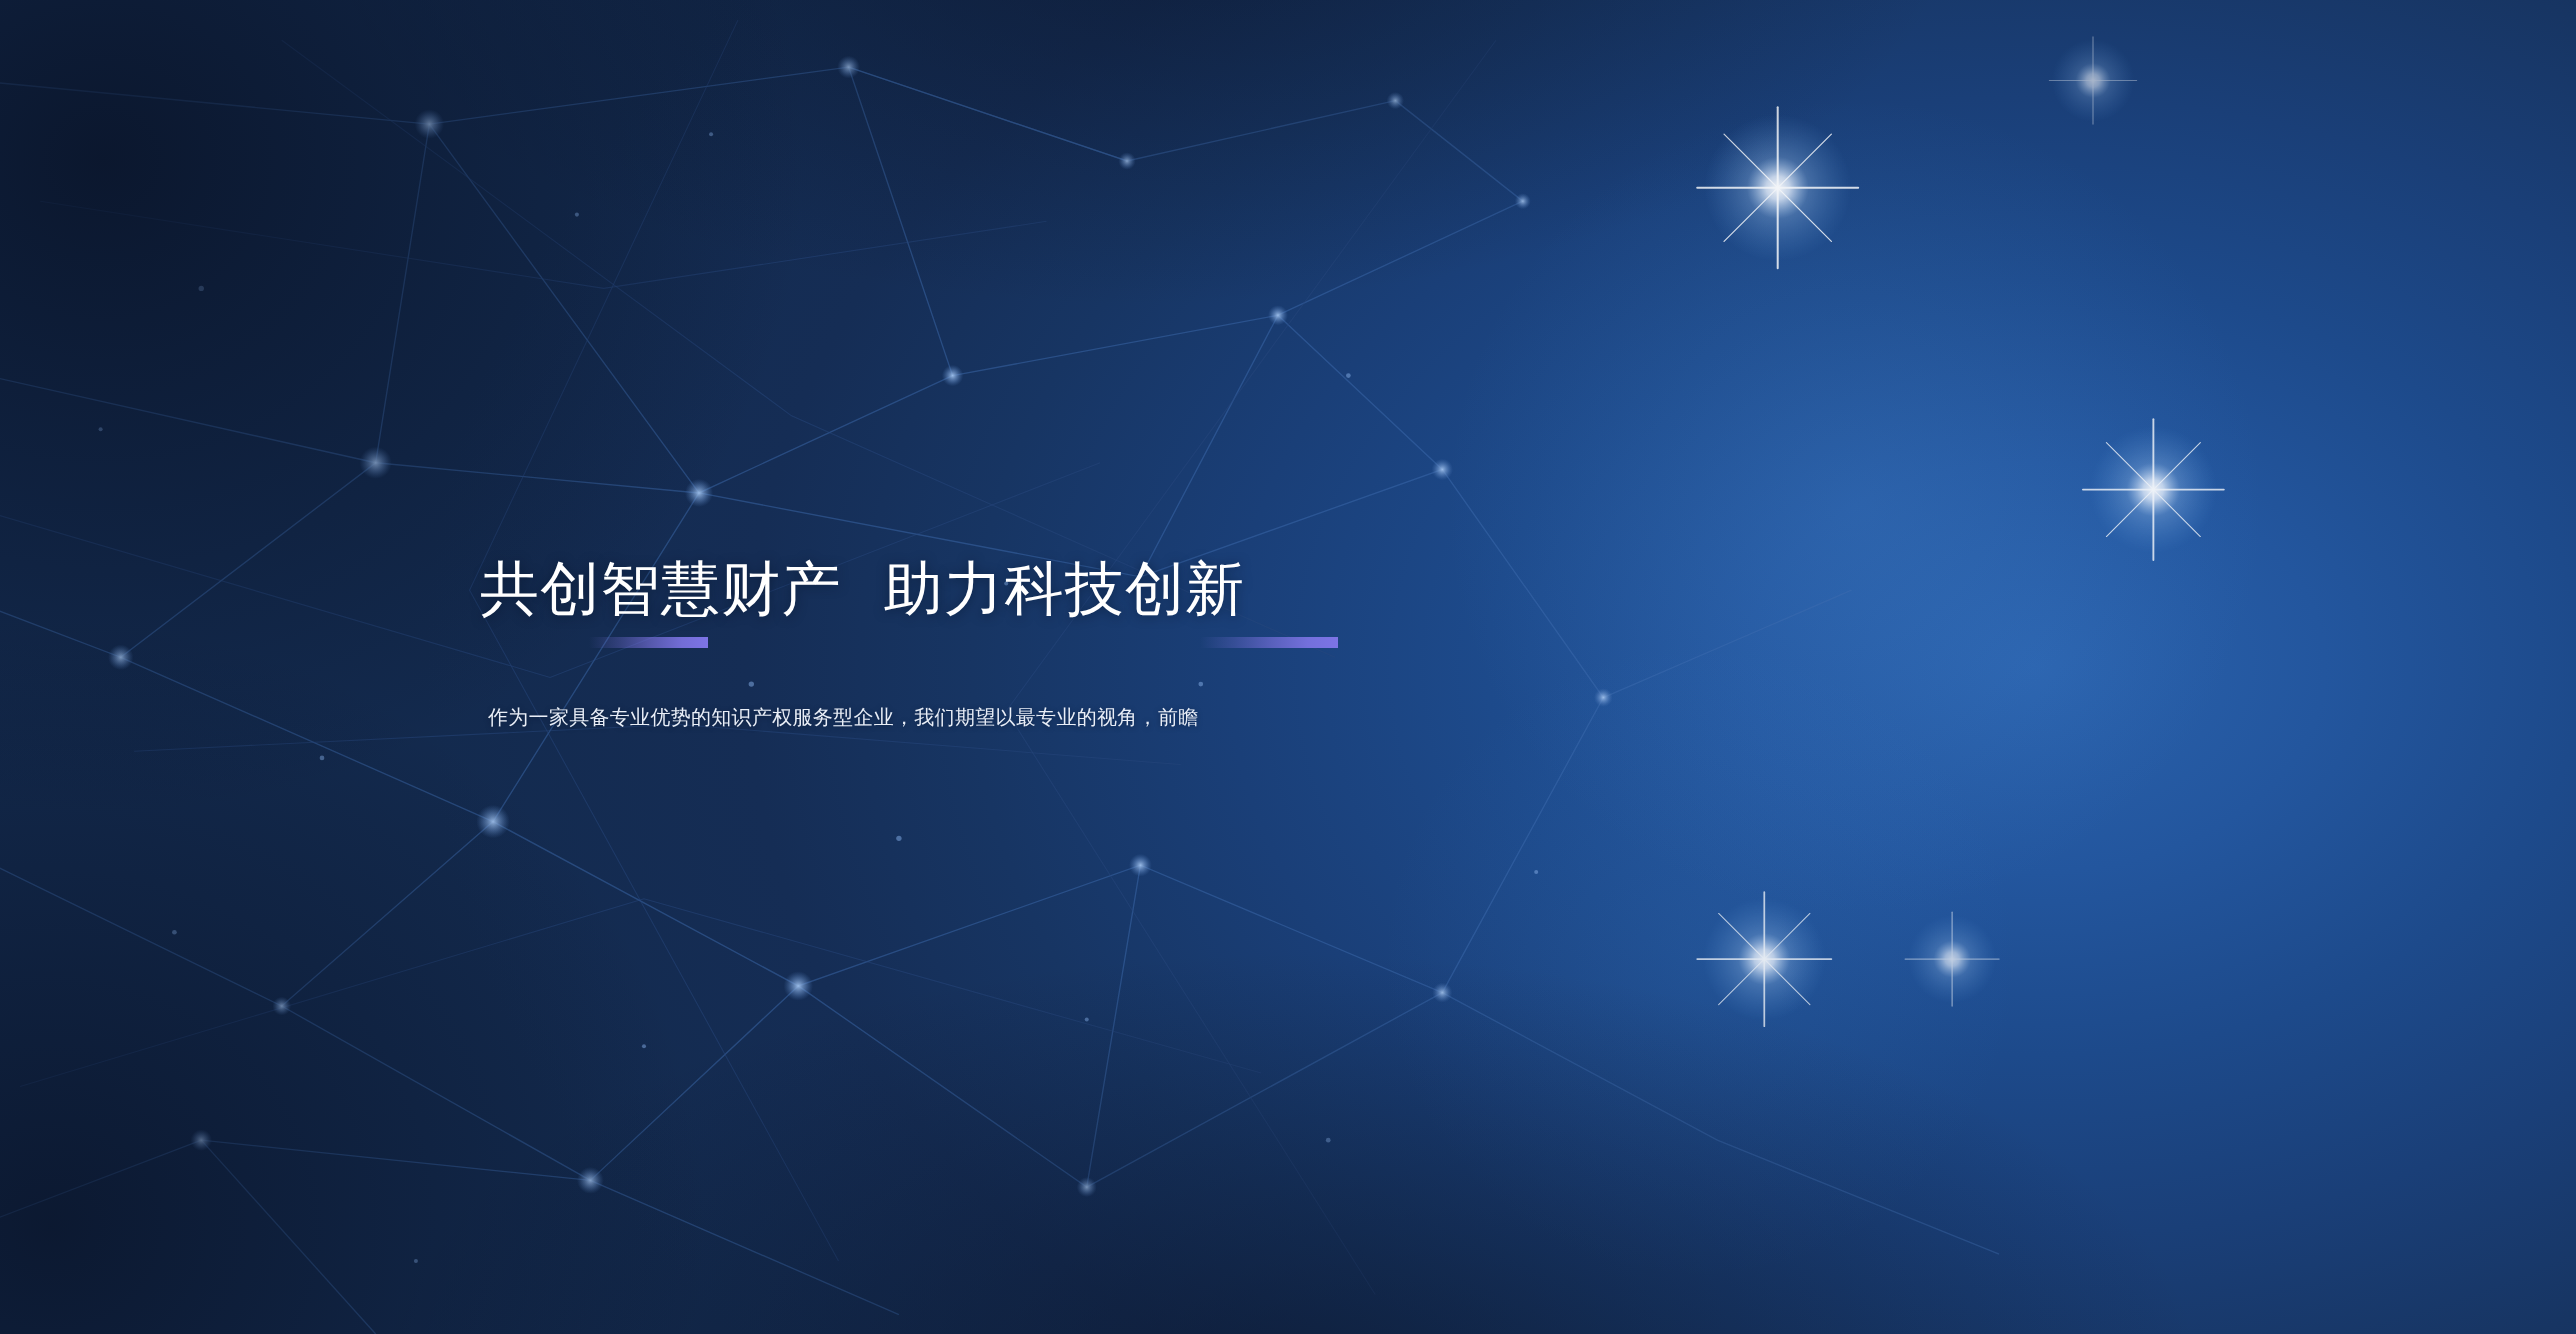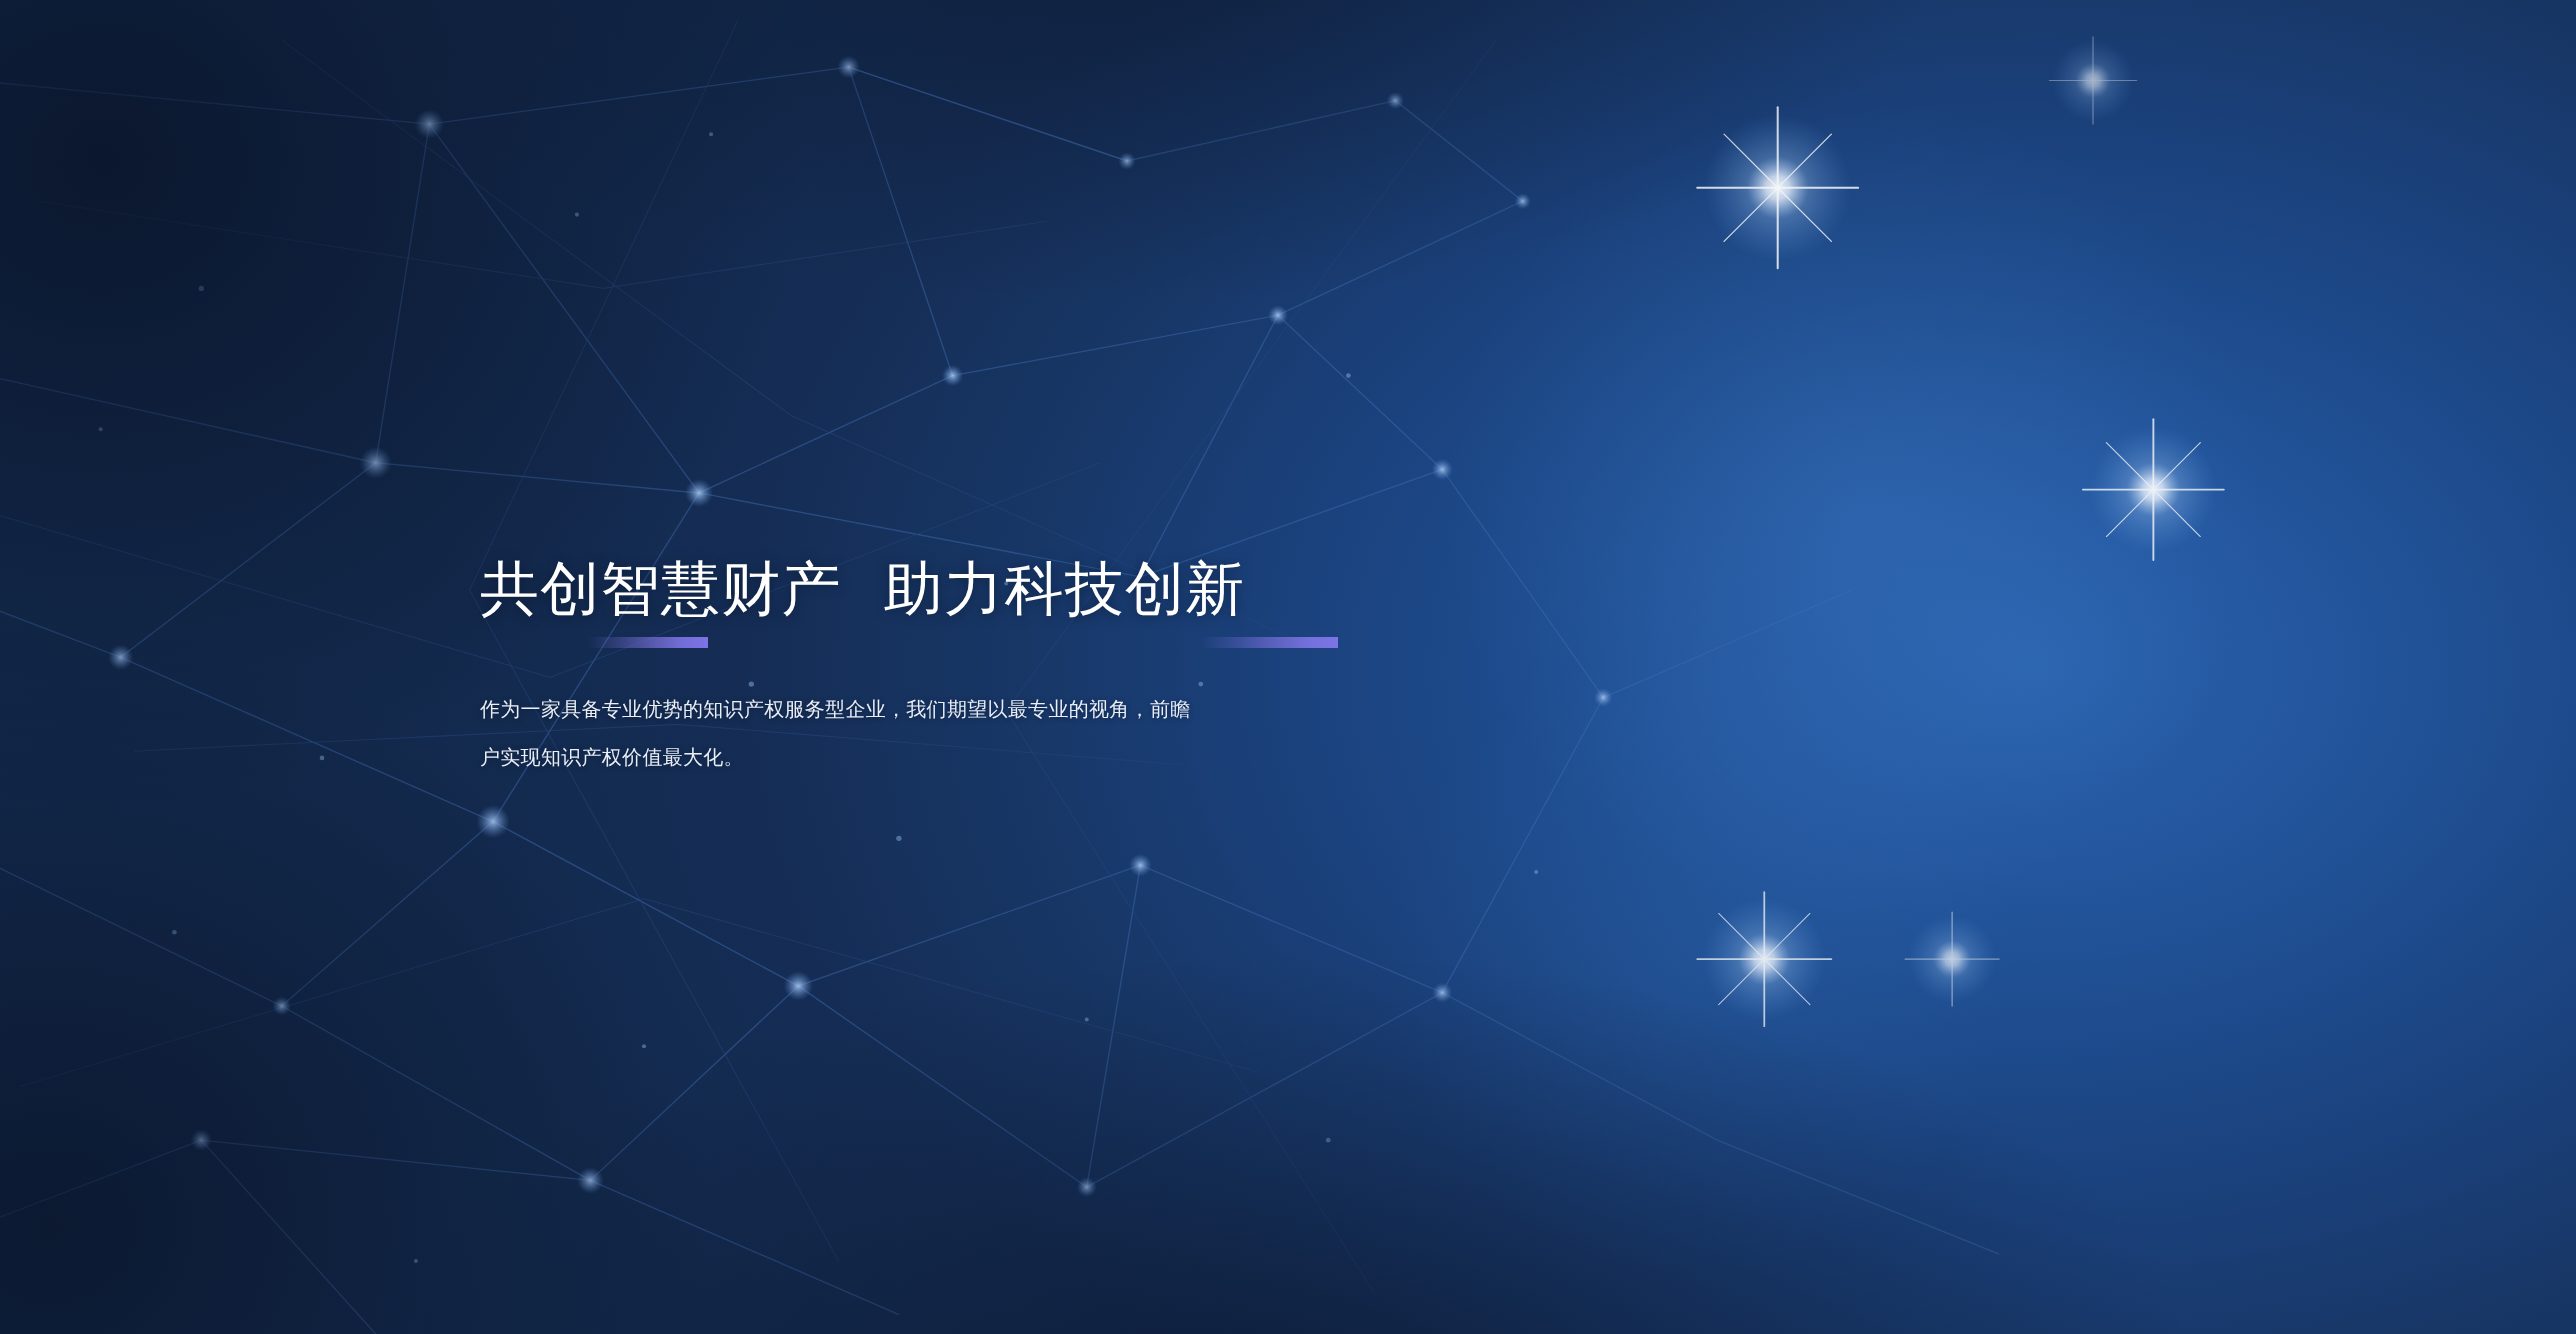--- a/index.html
+++ b/index.html
@@ -80,21 +80,21 @@
     top:131px;
     left:0;
     width:798px;
     color:#e9eef7;
     font-size:20px;
     line-height:48px;
     font-weight:400;
     letter-spacing:0.3px;
     text-shadow:0 0.7px 5.4px rgba(6,18,40,.5);
   }
-  .body p{margin:0;}
+  .body p{margin:8px;}
 </style>
 </head>
 <body>
 
 <div class="stage">
 
   <div class="bg-base"></div>
   <div class="bg-glow"></div>
 
   <svg class="layer" viewBox="0 0 3840 1989" preserveAspectRatio="none">
@@ -446,18 +446,17 @@
   <div class="copy">
 
     <div class="headline">
       <span>共创智慧财产</span><span class="hl-gap"></span><span>助力科技创新</span>
       <span class="bar bar-1"></span>
       <span class="bar bar-2"></span>
     </div>
 
     <div class="body">
       <p>作为一家具备专业优势的知识产权服务型企业，我们期望以最专业的视角，前瞻</p>
-      <p>户实现知识产权价值最大化。</p>
     </div>
 
   </div>
 </div>
 
 
 </body></html>

